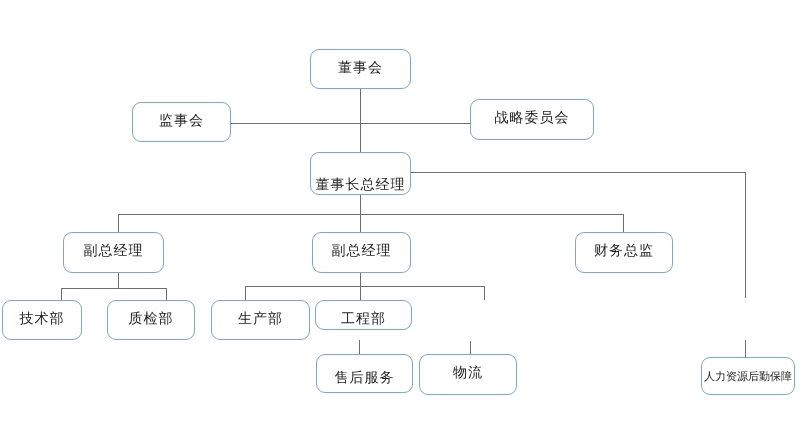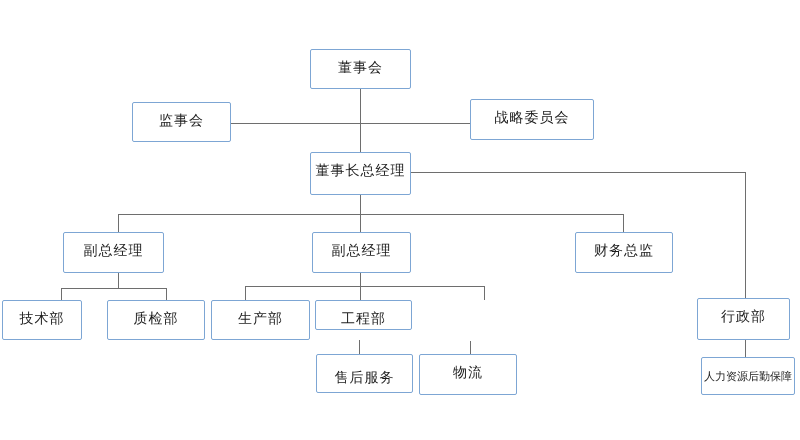--- a/index.html
+++ b/index.html
@@ -13,21 +13,21 @@
     width: 800px;
     height: 440px;
     background: var(--bg, #ffffff);
     overflow: hidden;
   }
   .node {
     position: absolute;
     box-sizing: border-box;
     background: #ffffff;
     border: 1.5px solid var(--node-border, #7da6d4);
-    border-radius: 2px;
+    border-radius: 9px;
     display: flex;
     justify-content: center;
     align-items: flex-start;
     padding-top: 9px;
     font-size: 14px;
     color: var(--text-color, #1c1c1c);
     letter-spacing: 1px;
     white-space: nowrap;
     z-index: 2;
   }
@@ -71,46 +71,43 @@
     <div class="line v" style="left: 745px; top: 340px; height: 17px;"></div>
     <div class="node" style="left: 310px; top: 49px; width: 101px; height: 40px;">
       <span>董事会</span>
     </div>
     <div class="node" style="left: 132px; top: 102px; width: 99px; height: 40px;">
       <span>监事会</span>
     </div>
     <div class="node" style="left: 470px; top: 99px; width: 124px; height: 41px;">
       <span>战略委员会</span>
     </div>
-    <div class="node" style="left: 310px; top: 152px; width: 101px; height: 43px;">
+    <div class="node" style="left: 310px; top: 152px; width: 101px; height: 43px; align-items: flex-end;">
       <span>董事长总经理</span>
     </div>
     <div class="node" style="left: 63px; top: 232px; width: 101px; height: 41px;">
       <span>副总经理</span>
     </div>
     <div class="node" style="left: 312px; top: 232px; width: 99px; height: 41px;">
       <span>副总经理</span>
     </div>
     <div class="node" style="left: 575px; top: 232px; width: 98px; height: 41px; justify-content: center;">
       <span>财务总监</span>
     </div>
     <div class="node" style="left: 2px; top: 300px; width: 80px; height: 40px;">
       <span>技术部</span>
     </div>
-    <div class="node" style="left: 107px; top: 300px; width: 98px; height: 40px;">
+    <div class="node" style="left: 107px; top: 300px; width: 88px; height: 40px;">
       <span>质检部</span>
     </div>
     <div class="node" style="left: 211px; top: 300px; width: 99px; height: 40px;">
       <span>生产部</span>
     </div>
     <div class="node" style="left: 315px; top: 300px; width: 97px; height: 30px;">
       <span>工程部</span>
-    </div>
-    <div class="node" style="left: 697px; top: 298px; width: 93px; height: 42px;">
-      <span>行政部</span>
     </div>
     <div class="node" style="left: 316px; top: 354px; width: 97px; height: 39px; align-items: center;">
       <span>售后服务</span>
     </div>
     <div class="node" style="left: 419px; top: 354px; width: 98px; height: 41px;">
       <span>物流</span>
     </div>
     <div class="node small" style="left: 701px; top: 357px; width: 94px; height: 38px;">
       <span>人力资源后勤保障</span>
     </div>

